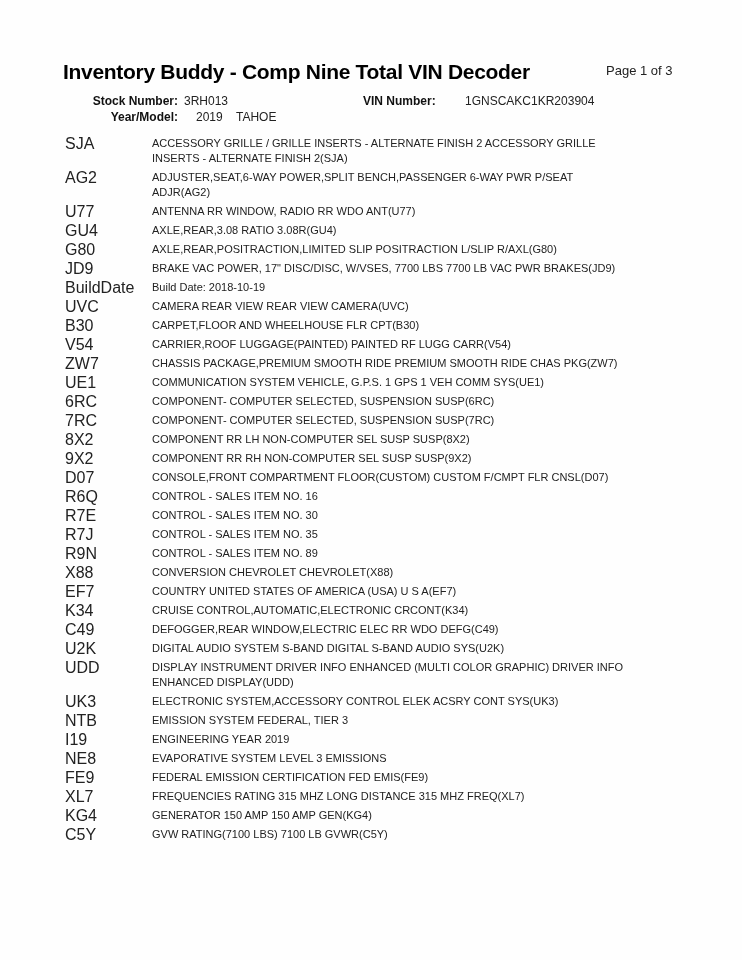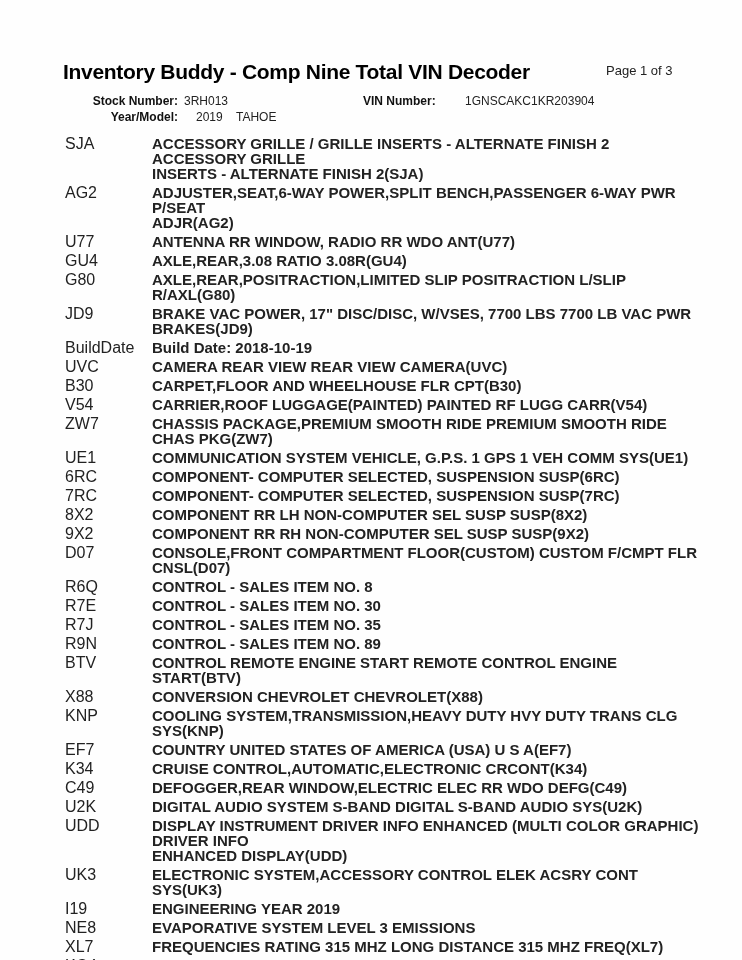--- a/index.html
+++ b/index.html
@@ -67,25 +67,24 @@
     grid-template-columns: 87px 548px;
     margin-bottom: 4px;
   }
   .code {
     font-size: 16px;
     line-height: 15px;
     color: #222222;
     white-space: nowrap;
   }
   .desc {
-    font-size: 15px;
+    font-size: 11px;
     line-height: 15px;
     color: #222222;
     white-space: pre-line;
-    font-weight: bold;
   }
 </style>
 </head>
 <body>
 
 <div class="page">
 
   <div class="doc-title">Inventory Buddy - Comp Nine Total VIN Decoder</div>
 
   <div class="page-info">Page 1 of 3</div>
@@ -183,52 +182,44 @@
     <span class="desc">COMPONENT RR RH NON-COMPUTER SEL SUSP SUSP(9X2)</span>
   </div>
 
   <div class="row">
     <span class="code">D07</span>
     <span class="desc">CONSOLE,FRONT COMPARTMENT FLOOR(CUSTOM) CUSTOM F/CMPT FLR CNSL(D07)</span>
   </div>
 
   <div class="row">
     <span class="code">R6Q</span>
-    <span class="desc">CONTROL - SALES ITEM NO. 8</span>
+    <span class="desc">CONTROL - SALES ITEM NO. 16</span>
   </div>
 
   <div class="row">
     <span class="code">R7E</span>
     <span class="desc">CONTROL - SALES ITEM NO. 30</span>
   </div>
 
   <div class="row">
     <span class="code">R7J</span>
     <span class="desc">CONTROL - SALES ITEM NO. 35</span>
   </div>
 
   <div class="row">
     <span class="code">R9N</span>
     <span class="desc">CONTROL - SALES ITEM NO. 89</span>
   </div>
 
-  <div class="row">
-    <span class="code">BTV</span>
-    <span class="desc">CONTROL REMOTE ENGINE START REMOTE CONTROL ENGINE START(BTV)</span>
-  </div>
 
   <div class="row">
     <span class="code">X88</span>
     <span class="desc">CONVERSION CHEVROLET CHEVROLET(X88)</span>
   </div>
 
-  <div class="row">
-    <span class="code">KNP</span>
-    <span class="desc">COOLING SYSTEM,TRANSMISSION,HEAVY DUTY HVY DUTY TRANS CLG SYS(KNP)</span>
-  </div>
 
   <div class="row">
     <span class="code">EF7</span>
     <span class="desc">COUNTRY UNITED STATES OF AMERICA (USA) U S A(EF7)</span>
   </div>
 
   <div class="row">
     <span class="code">K34</span>
     <span class="desc">CRUISE CONTROL,AUTOMATIC,ELECTRONIC CRCONT(K34)</span>
   </div>
@@ -247,31 +238,39 @@
     <span class="code">UDD</span>
     <span class="desc">DISPLAY INSTRUMENT DRIVER INFO ENHANCED (MULTI COLOR GRAPHIC) DRIVER INFO
 ENHANCED DISPLAY(UDD)</span>
   </div>
 
   <div class="row">
     <span class="code">UK3</span>
     <span class="desc">ELECTRONIC SYSTEM,ACCESSORY CONTROL ELEK ACSRY CONT SYS(UK3)</span>
   </div>
 
+  <div class="row">
+    <span class="code">NTB</span>
+    <span class="desc">EMISSION SYSTEM FEDERAL, TIER 3</span>
+  </div>
 
   <div class="row">
     <span class="code">I19</span>
     <span class="desc">ENGINEERING YEAR 2019</span>
   </div>
 
   <div class="row">
     <span class="code">NE8</span>
     <span class="desc">EVAPORATIVE SYSTEM LEVEL 3 EMISSIONS</span>
   </div>
 
+  <div class="row">
+    <span class="code">FE9</span>
+    <span class="desc">FEDERAL EMISSION CERTIFICATION FED EMIS(FE9)</span>
+  </div>
 
   <div class="row">
     <span class="code">XL7</span>
     <span class="desc">FREQUENCIES RATING 315 MHZ LONG DISTANCE 315 MHZ FREQ(XL7)</span>
   </div>
 
   <div class="row">
     <span class="code">KG4</span>
     <span class="desc">GENERATOR 150 AMP 150 AMP GEN(KG4)</span>
   </div>

